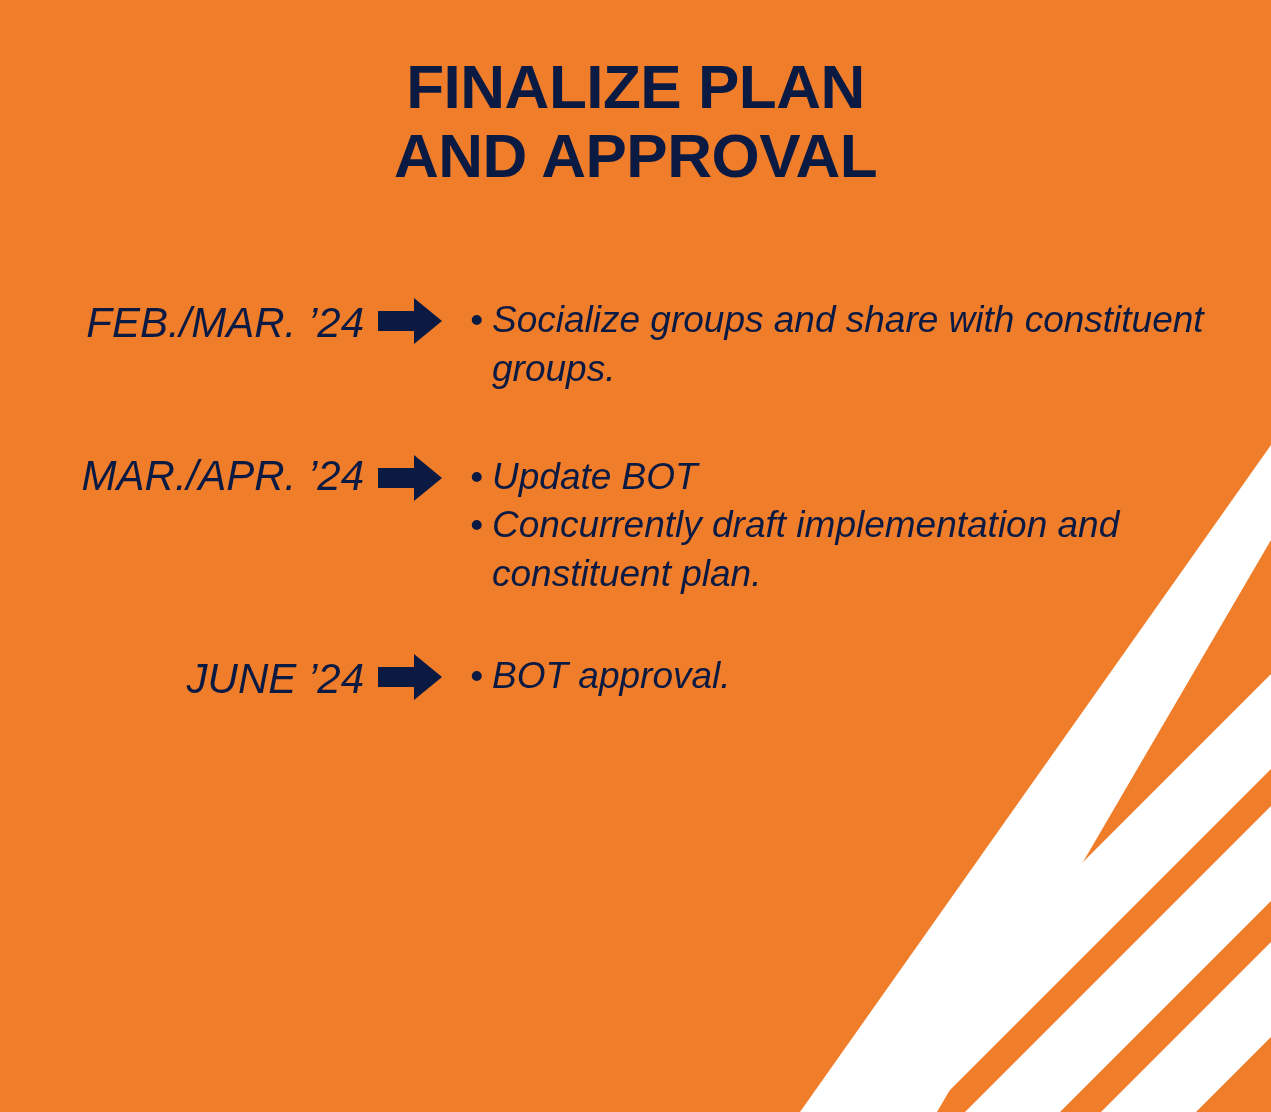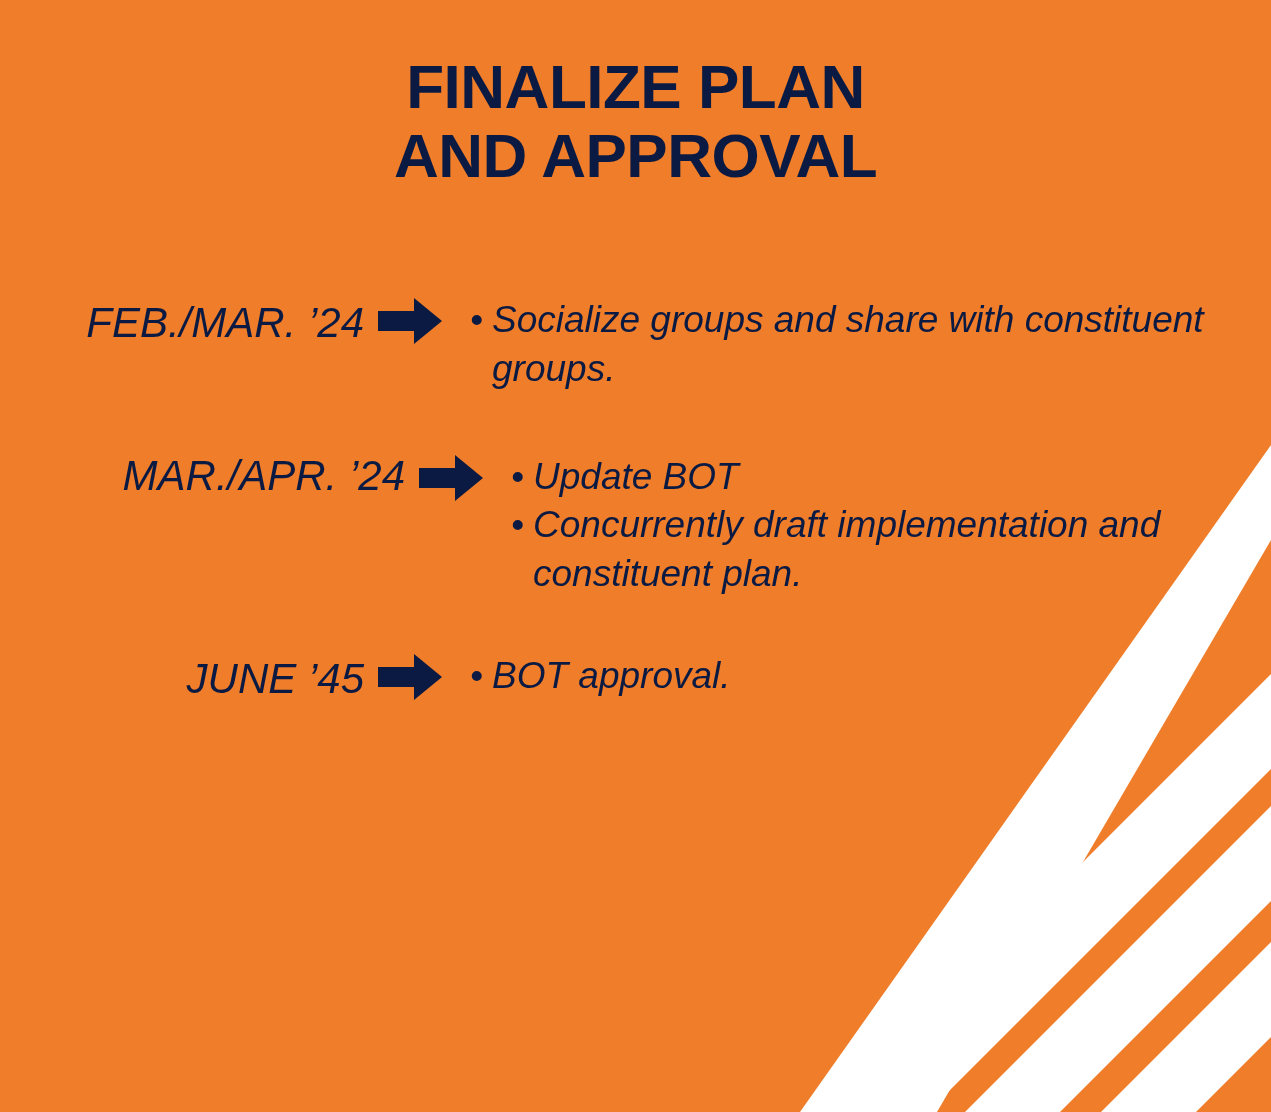--- a/index.html
+++ b/index.html
@@ -97,21 +97,21 @@
     width: 22px;
     color: #0B1A42;
     font-size: 37px;
     line-height: 1.32;
   }
   .bullet-text {
     flex: 1 1 auto;
   }
   
   #row-0 { margin-top: 0px; }
-  #row-1 { margin-top: 59px; margin-left: 41px; }
+  #row-1 { margin-top: 59px; }
   #row-2 { margin-top: 53px; }
   #row-0 .row-label-cell { padding-top: 2px; }
   #row-1 .row-label-cell { padding-top: 2px; align-items: flex-start; }
   #row-2 .row-label-cell { padding-top: 2px; }
 </style>
 </head>
 <body>
 
 <div id="slide">
 
@@ -164,21 +164,21 @@
         </div>
         <div class="bullet-item">
           <span class="bullet-dot">•</span>
           <span class="bullet-text">Concurrently draft implementation and constituent plan.</span>
         </div>
       </div>
     </div>
 
     <div class="row" id="row-2">
       <div class="row-label-cell">
-        <span class="row-label">JUNE ’45</span>
+        <span class="row-label">JUNE ’24</span>
         <span class="arrow-icon">
           <svg width="64" height="46" viewBox="0 0 64 46" aria-hidden="true">
             <polygon fill="#0B1A42" points="0,13 36,13 36,0 64,23 36,46 36,33 0,33"></polygon>
           </svg>
         </span>
       </div>
       <div class="row-items">
         <div class="bullet-item">
           <span class="bullet-dot">•</span>
           <span class="bullet-text">BOT approval.</span>

